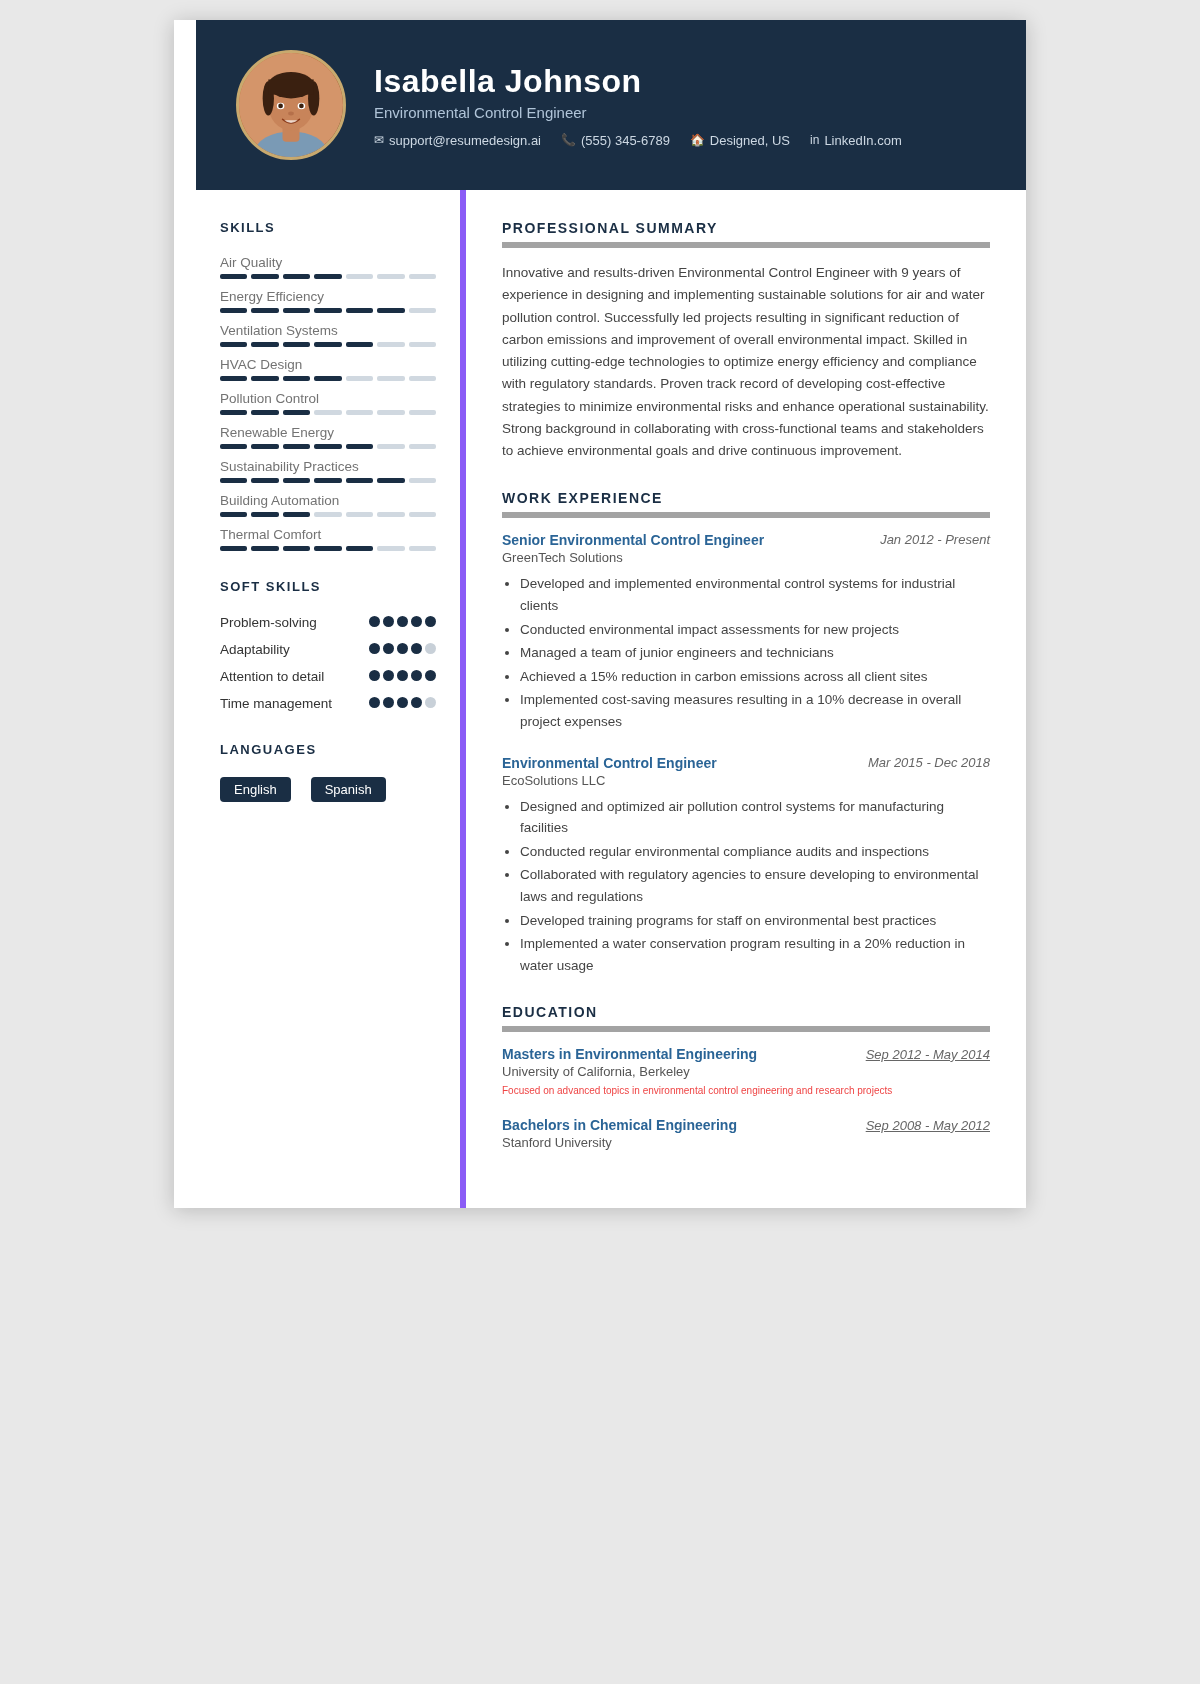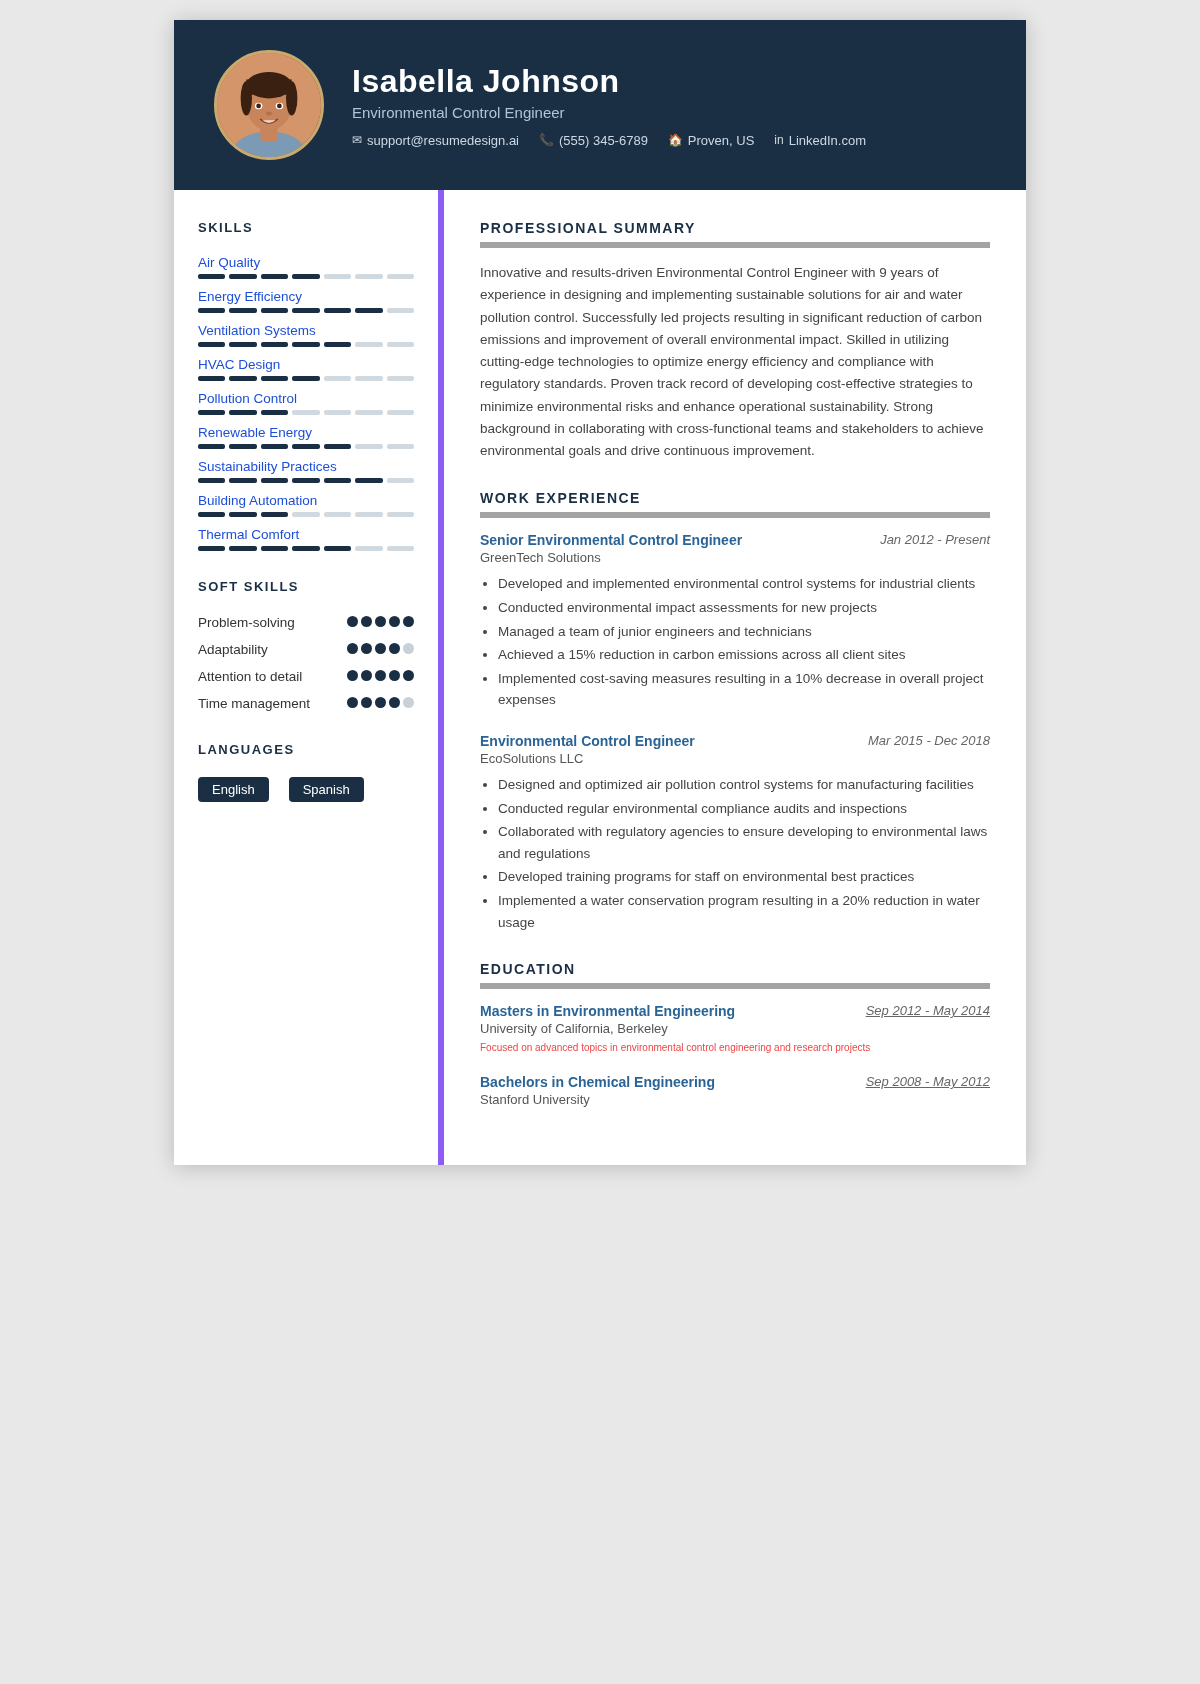--- a/index.html
+++ b/index.html
@@ -9,20 +9,21 @@
       display: flex;
       justify-content: center;
       align-items: flex-start;
       min-height: 100vh;
       padding: 20px;
     }
     .resume-wrapper {
       width: 852px;
       background: #fff;
       box-shadow: 0 2px 20px rgba(0,0,0,0.2);
+      padding-left: 22px;
     }
     
     .header {
       background: #1a2e44;
       color: #fff;
       padding: 30px 40px;
       display: flex;
       align-items: center;
       gap: 28px;
     }
@@ -87,21 +88,21 @@
     }
     .sidebar-section {
       margin-bottom: 28px;
     }
     
     .skill-item {
       margin-bottom: 10px;
     }
     .skill-name {
       font-size: 13.5px;
-      color: #1d4ed8;
+      color: #737373;
       margin-bottom: 4px;
     }
     .skill-bar-container {
       display: flex;
       gap: 4px;
     }
     .skill-bar-segment {
       height: 5px;
       width: 30px;
       border-radius: 2px;
@@ -214,21 +215,21 @@
       line-height: 1.6;
       margin-bottom: 2px;
     }
     
     .edu-entry {
       margin-bottom: 18px;
     }
     .edu-header {
       display: flex;
       justify-content: space-between;
-      align-items: flex-start;
+      align-items: center;
       margin-bottom: 2px;
     }
     .edu-degree {
       font-size: 14px;
       font-weight: 700;
       color: #2a6496;
     }
     .edu-dates {
       font-size: 13px;
       color: #666;
@@ -294,21 +295,21 @@
         <div class="contact-item">
           <span class="contact-icon">✉</span>
           <span>support@resumedesign.ai</span>
         </div>
         <div class="contact-item">
           <span class="contact-icon">📞</span>
           <span>(555) 345-6789</span>
         </div>
         <div class="contact-item">
           <span class="contact-icon">🏠</span>
-          <span>Proven, US</span>
+          <span>Designed, US</span>
         </div>
         <div class="contact-item">
           <span class="contact-icon">in</span>
           <span>LinkedIn.com</span>
         </div>
       </div>
     </div>
   </div>
 
   <div class="body">

